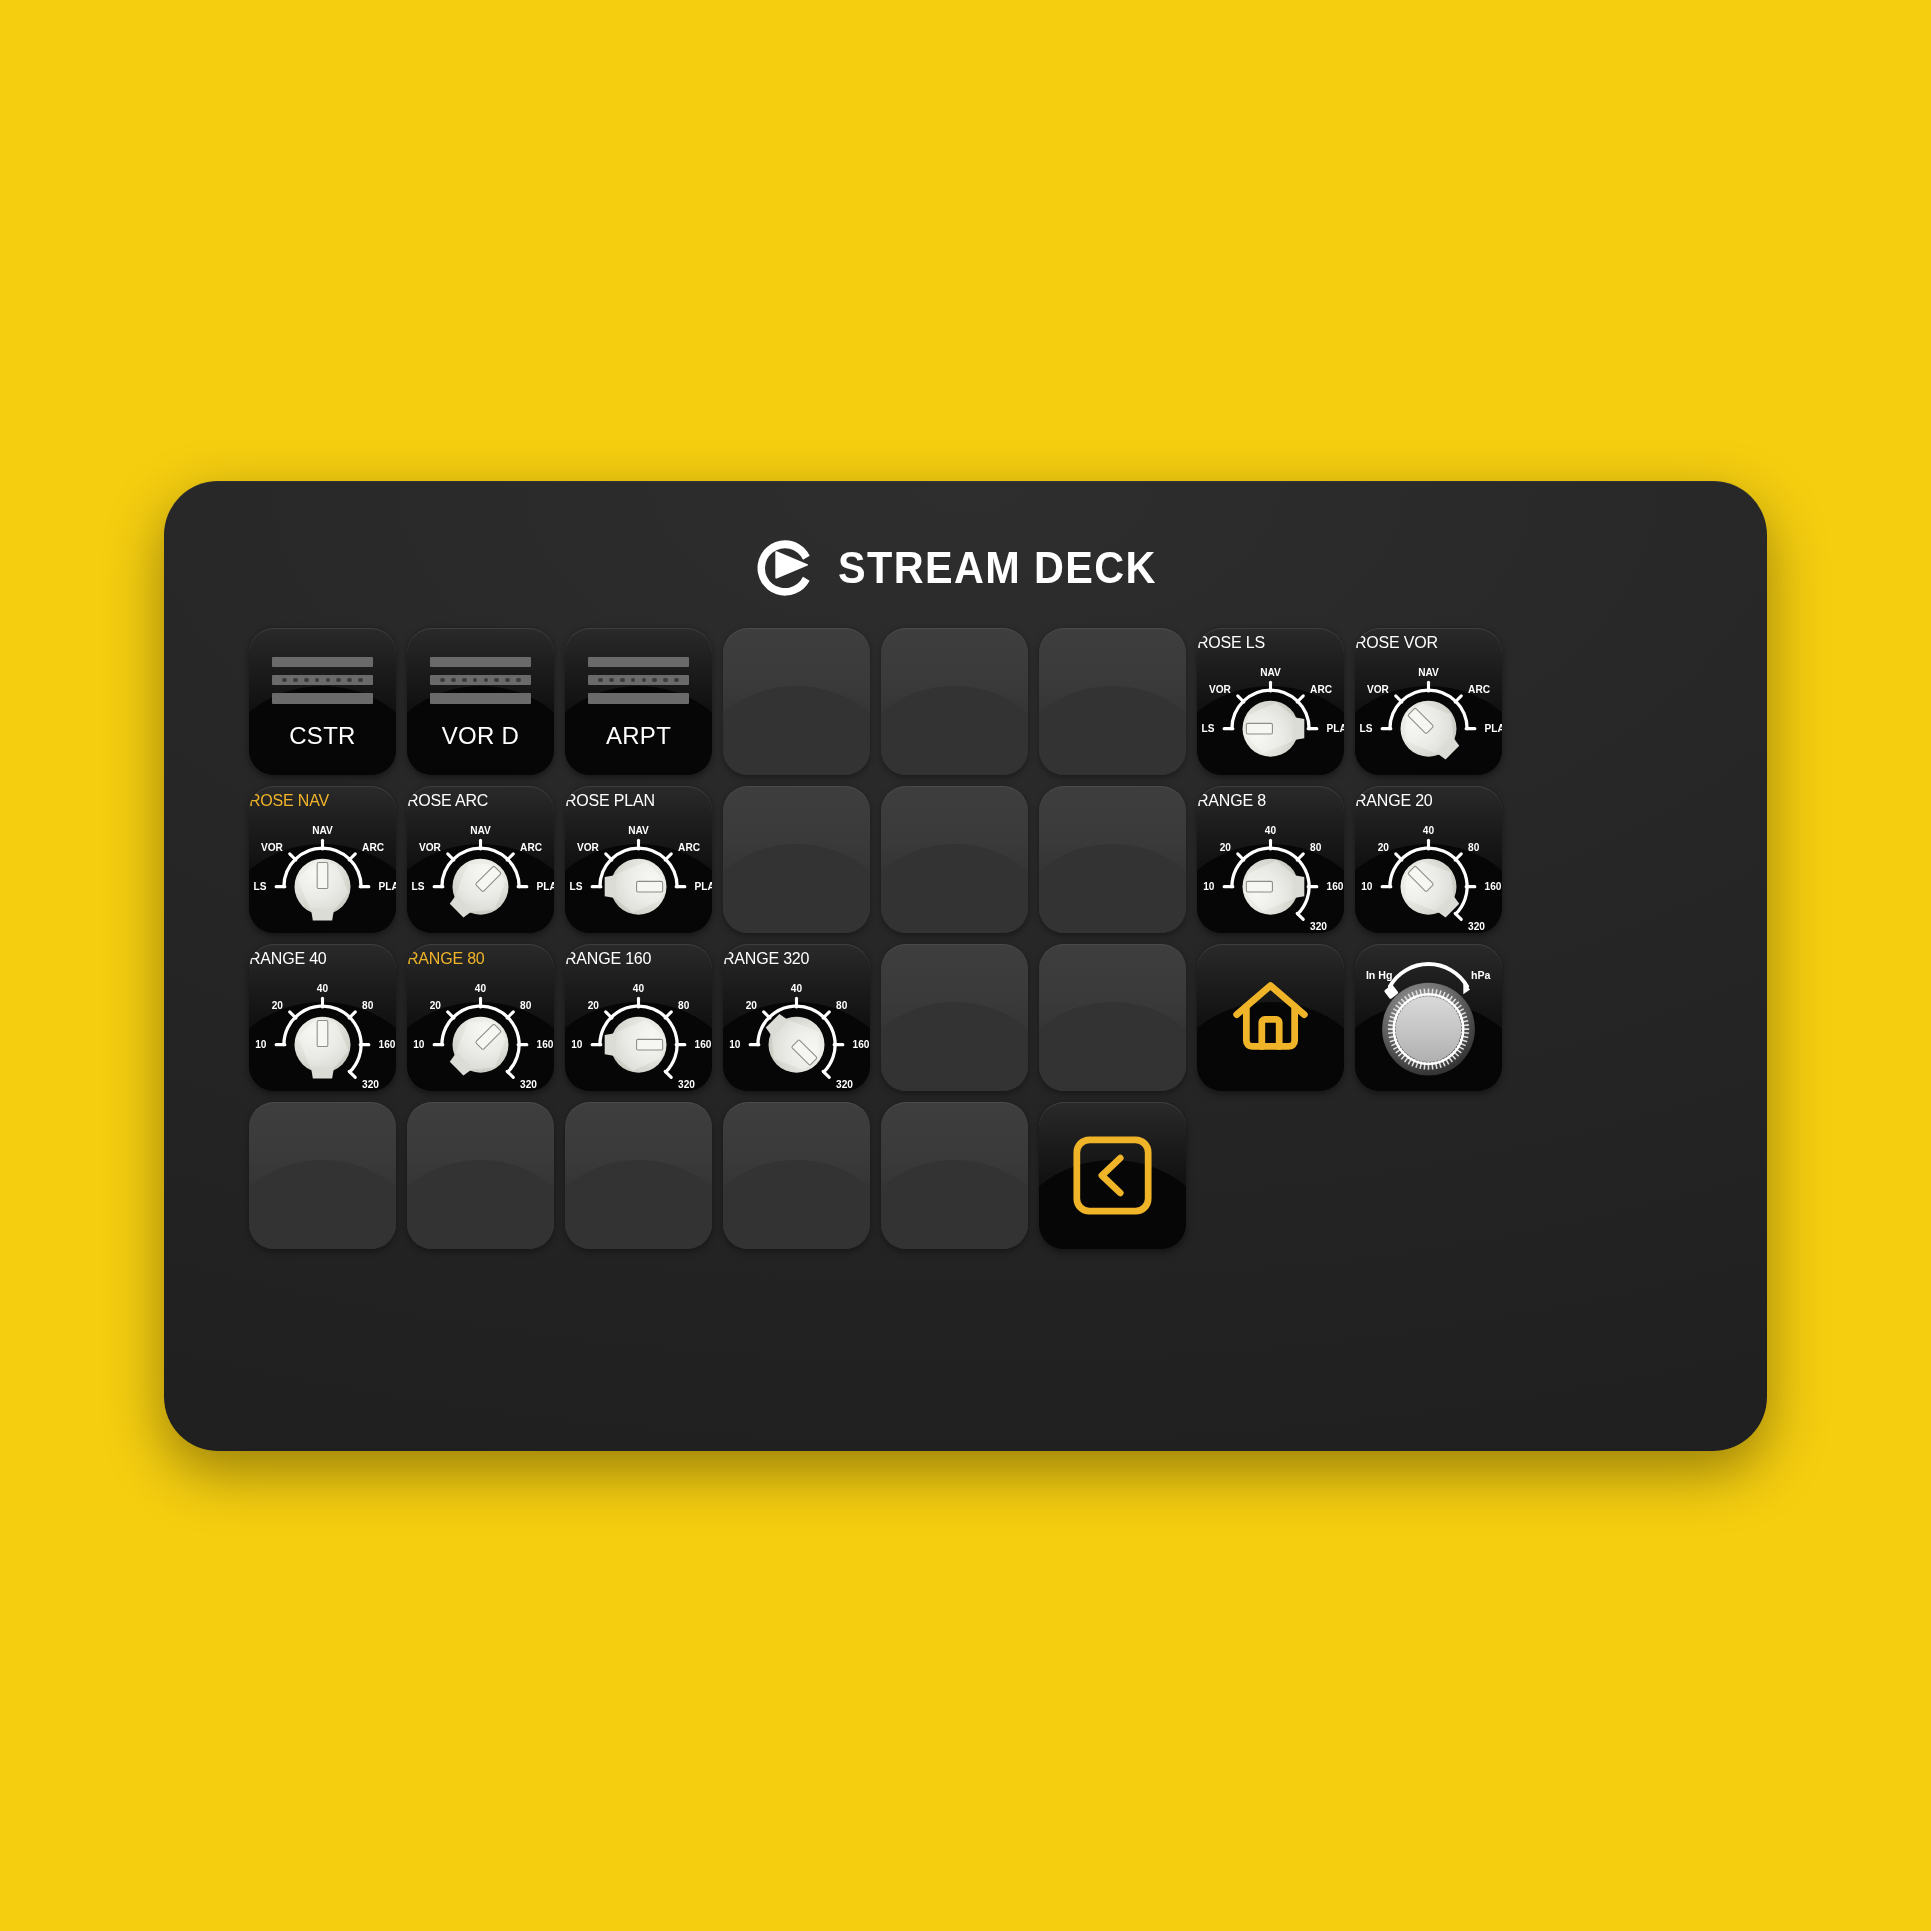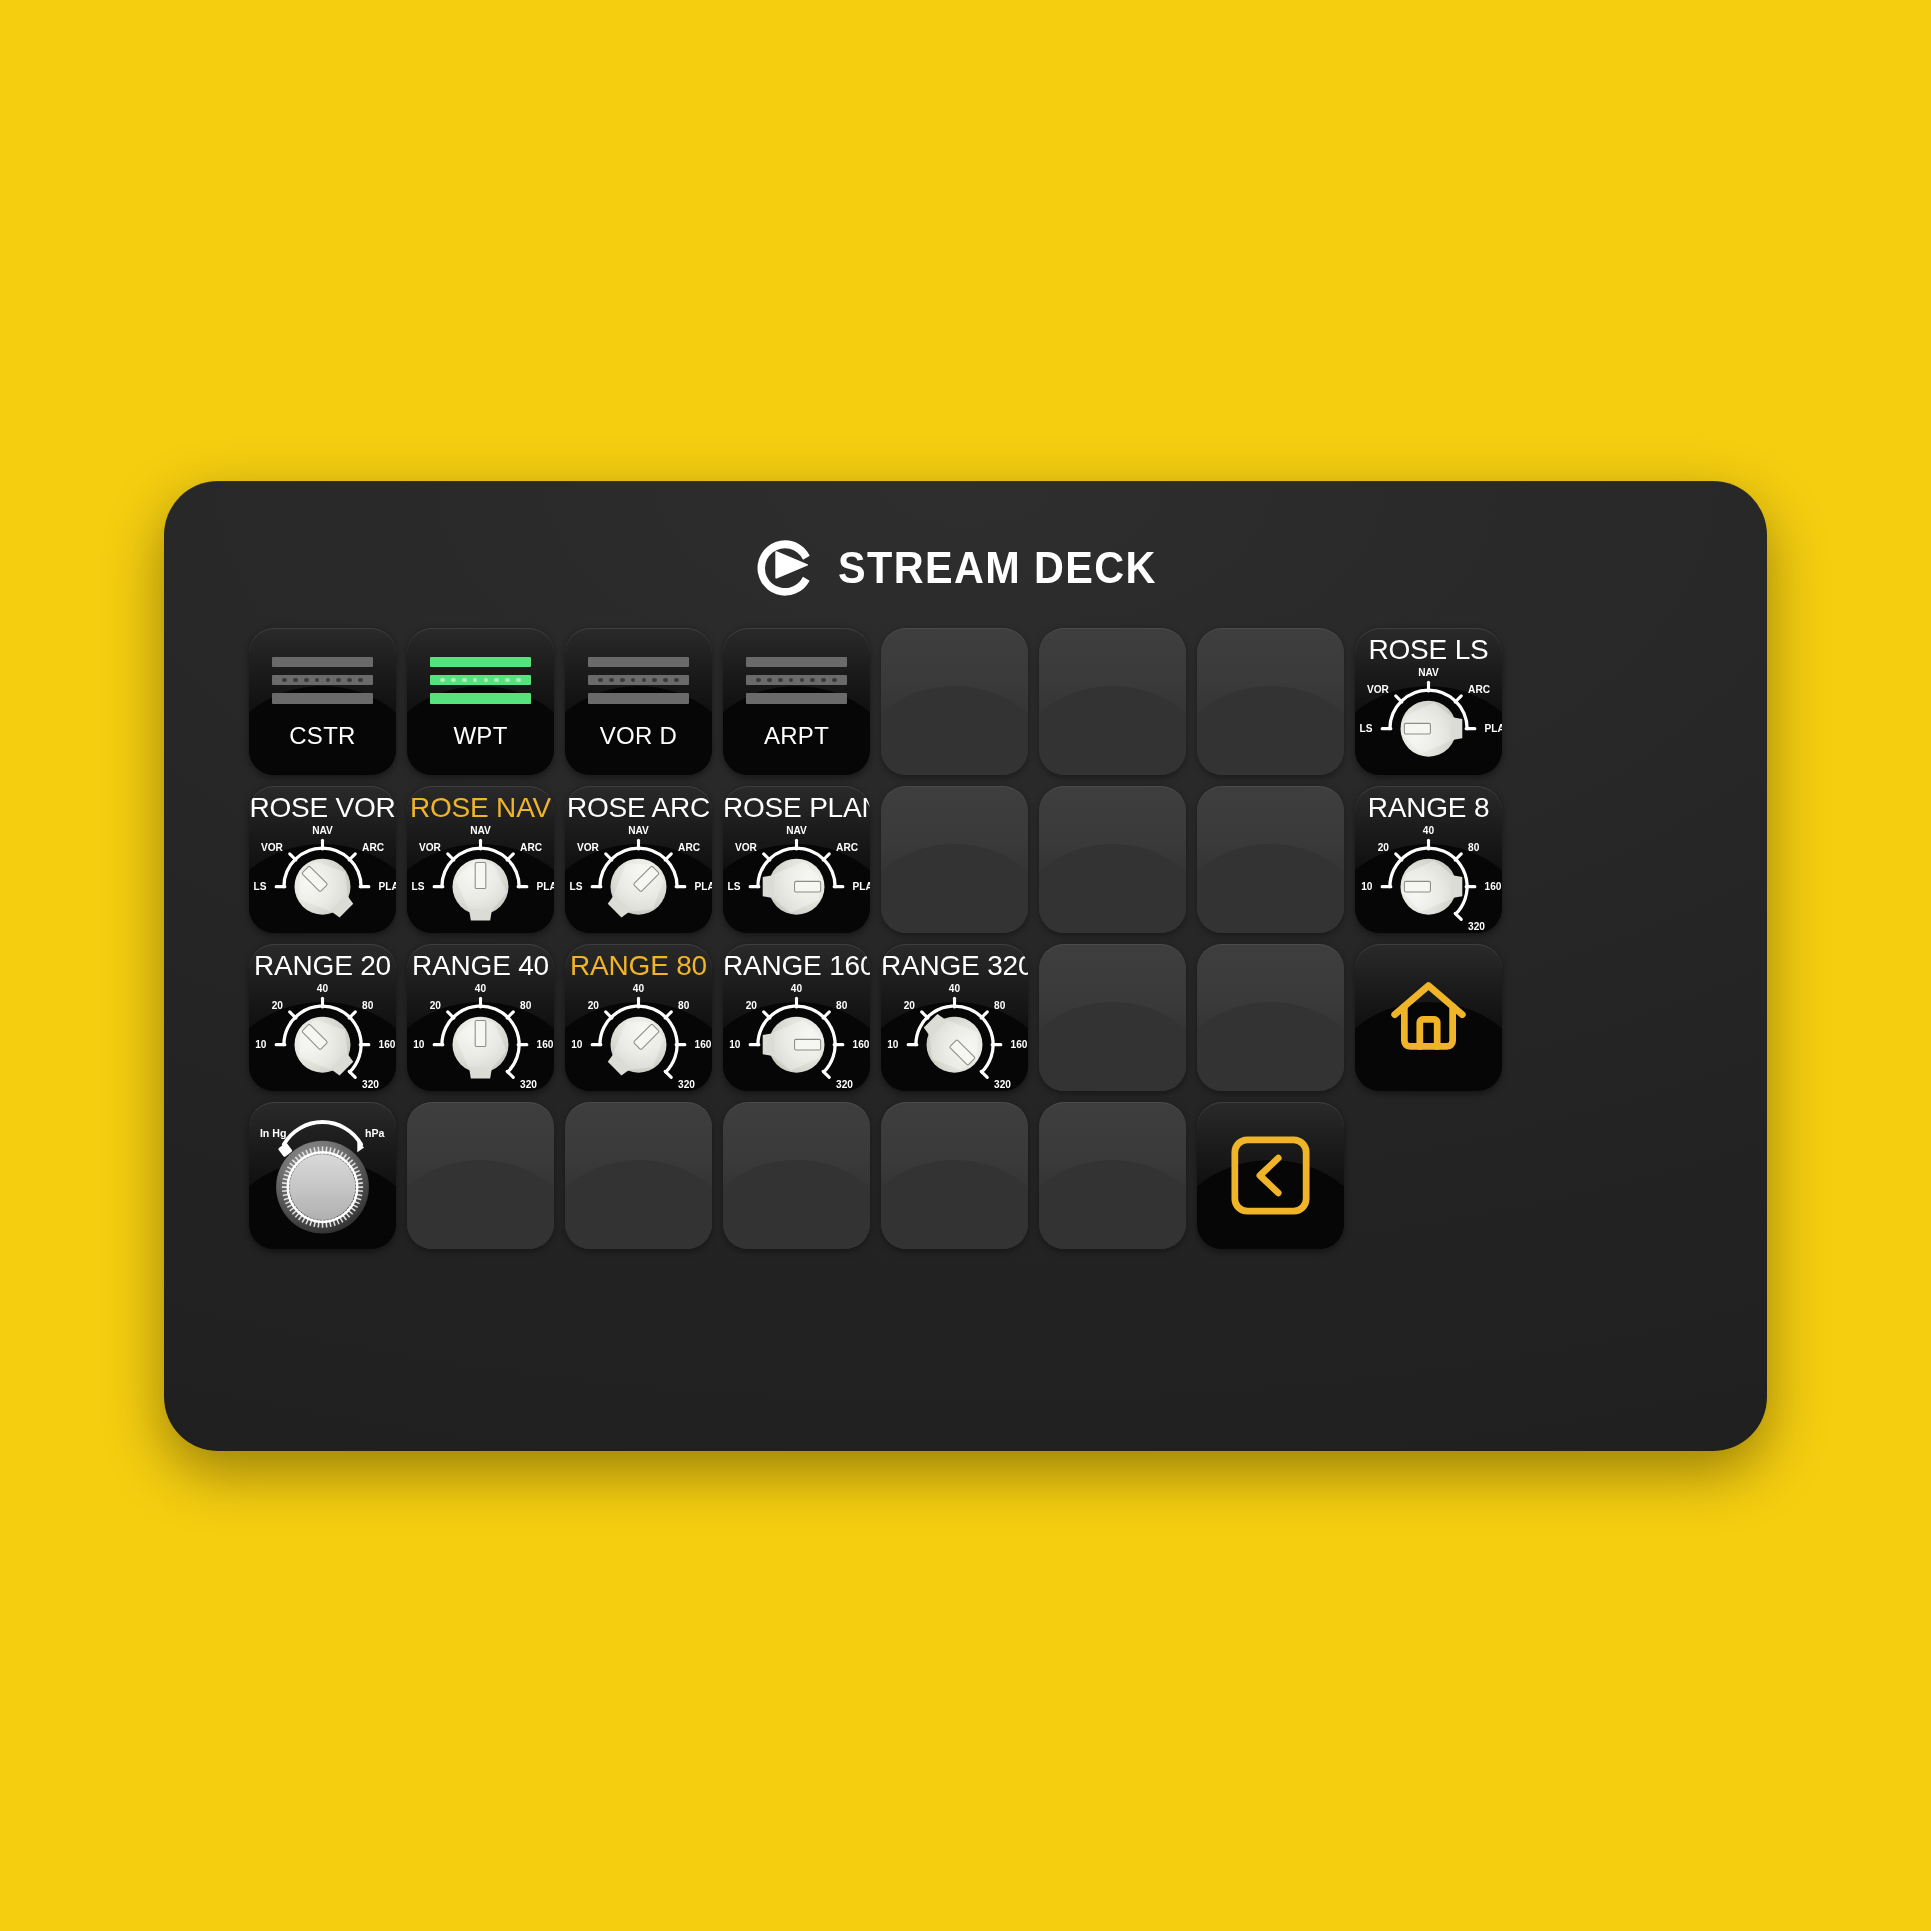--- a/index.html
+++ b/index.html
@@ -160,23 +160,23 @@
     color: #ffffff;
     font-size: 24px;
     letter-spacing: 0.3px;
   }
 
   
   .knobkey .title {
     position: absolute;
     top: 6.8px;
     left: 0; right: 0;
-    text-align: center;
+    text-align: left;
     color: #ffffff;
-    font-size: 28px;
+    font-size: 16px;
     letter-spacing: -0.2px;
     white-space: nowrap;
   }
   .knobkey.amber .title { color: #F0B429; }
   .knobkey .dialwrap {
     position: absolute;
     left: 0; right: 0;
     top: 35px;
     height: 112px;
   }
@@ -237,40 +237,20 @@
               <i></i>
               <i></i>
               <i></i>
             </div>
           <div class="bar"></div>
         </div>
         <div class="caption">CSTR</div>
       </div>
     </div>
 
-    <div class="key lcd layerkey on">
-      <div class="glare"></div>
-      <div class="content">
-        <div class="bars">
-          <div class="bar"></div>
-          <div class="bar dotted">
-              <i></i>
-              <i></i>
-              <i></i>
-              <i></i>
-              <i></i>
-              <i></i>
-              <i></i>
-              <i></i>
-            </div>
-          <div class="bar"></div>
-        </div>
-        <div class="caption">WPT</div>
-      </div>
-    </div>
 
     <div class="key lcd layerkey">
       <div class="glare"></div>
       <div class="content">
         <div class="bars">
           <div class="bar"></div>
           <div class="bar dotted">
               <i></i>
               <i></i>
               <i></i>

